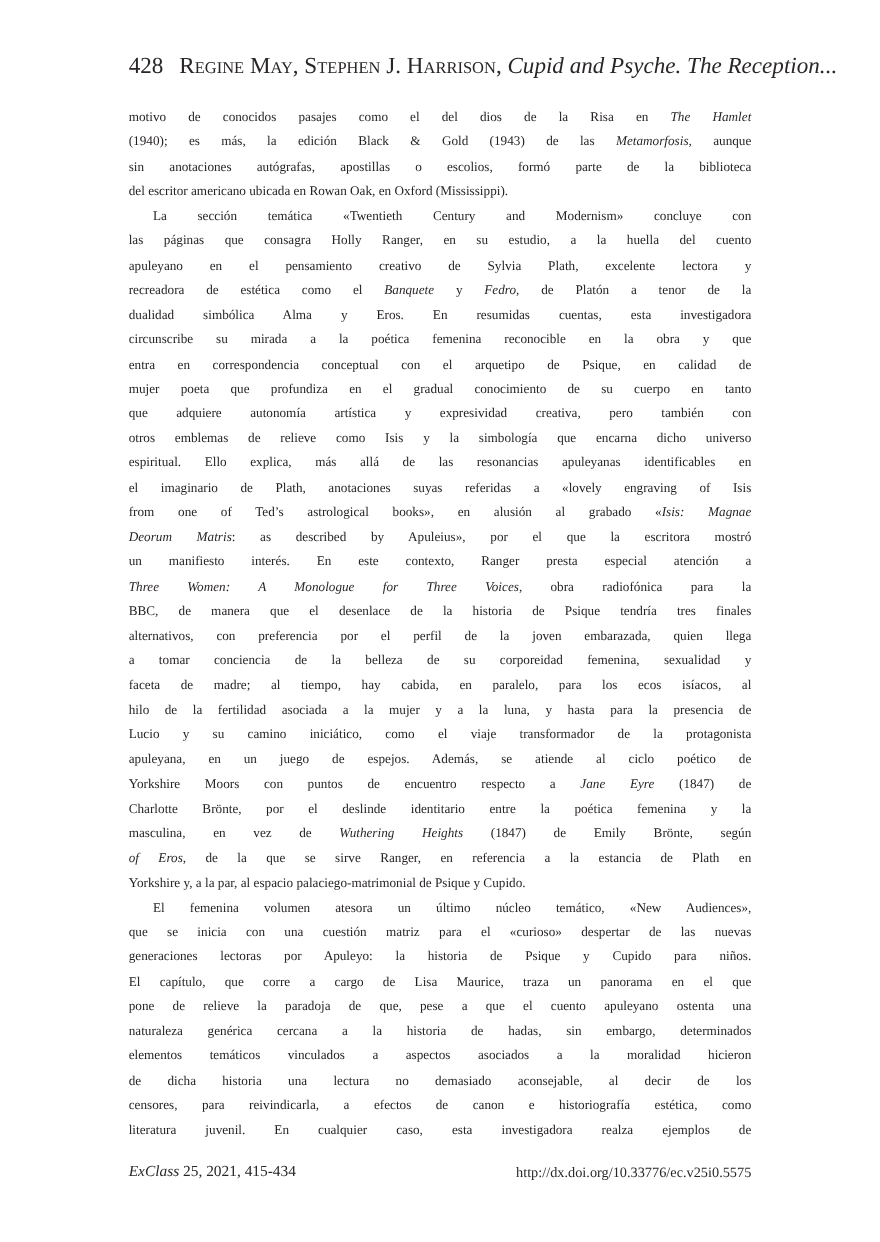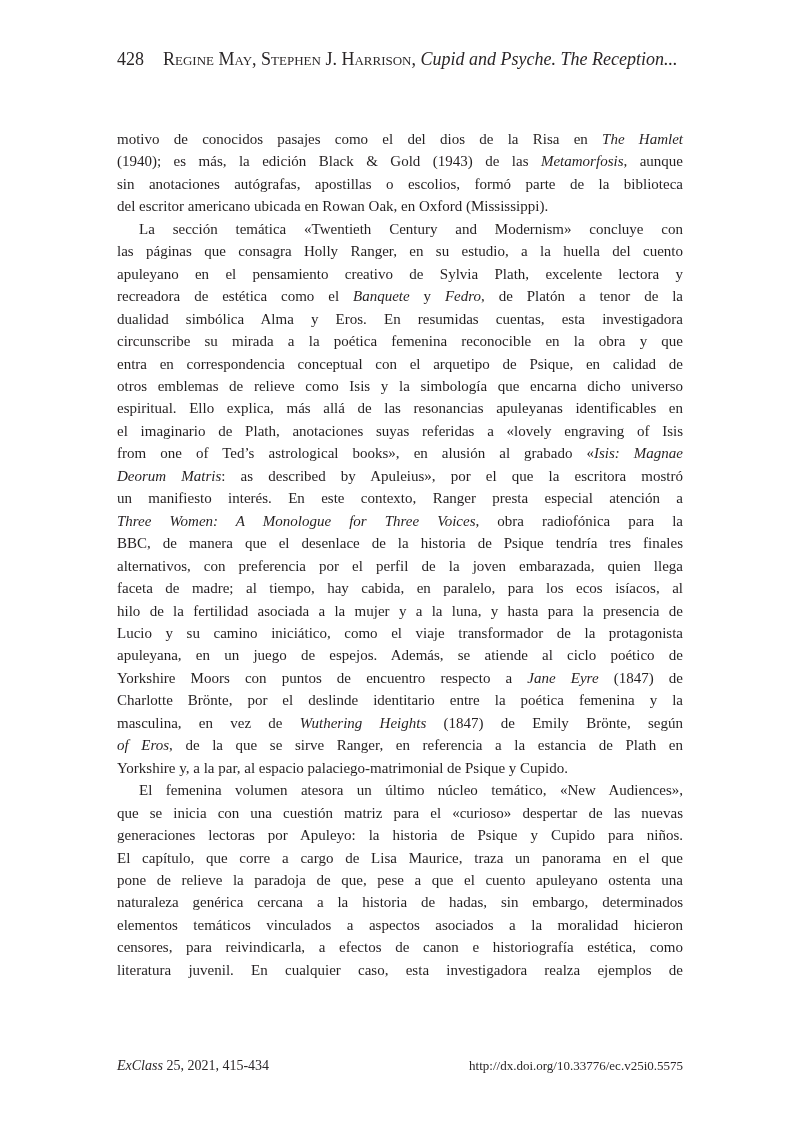--- a/index.html
+++ b/index.html
@@ -13,40 +13,40 @@
     position: relative;
     overflow: hidden;
     color: #231f20;
     font-family: "Liberation Serif", "DejaVu Serif", serif;
   }
   .running-head {
     position: absolute;
     left: 117px;
     top: 48px;
     width: 570px;
-    font-size: 18px;
+    font-size: 21px;
     line-height: 22px;
     white-space: nowrap;
     color: #2a2627;
   }
   .running-head .page-num {
     display: inline-block;
     width: 46px;
   }
   .running-head .sc {
     font-variant: small-caps;
   }
   .running-head i { font-style: italic; }
 
   .body-text {
     position: absolute;
     left: 117px;
-    top: 128px;
+    top: 95px;
     width: 566px;
-    font-size: 15px;
+    font-size: 12px;
     line-height: 22.45px;
     text-align: justify;
     hyphens: none;
   }
   .body-text i { font-style: italic; }
   .line { display: block; text-align: justify; text-align-last: justify; white-space: nowrap; }
   .line.last { text-align-last: left; }
   .line.indent { padding-left: 22px; }
 
   .footer {
@@ -74,45 +74,49 @@
     <span class="line"><span>(1940); es más, la edición Black &amp; Gold (1943) de las </span><i>Metamorfosis</i><span>, aunque</span></span>
     <span class="line"><span>sin anotaciones autógrafas, apostillas o escolios, formó parte de la biblioteca</span></span>
     <span class="line last"><span>del escritor americano ubicada en Rowan Oak, en Oxford (Mississippi).</span></span>
     <span class="line indent"><span>La sección temática «Twentieth Century and Modernism» concluye con</span></span>
     <span class="line"><span>las páginas que consagra Holly Ranger, en su estudio, a la huella del cuento</span></span>
     <span class="line"><span>apuleyano en el pensamiento creativo de Sylvia Plath, excelente lectora y</span></span>
     <span class="line"><span>recreadora de estética como el </span><i>Banquete</i><span> y </span><i>Fedro</i><span>, de Platón a tenor de la</span></span>
     <span class="line"><span>dualidad simbólica Alma y Eros. En resumidas cuentas, esta investigadora</span></span>
     <span class="line"><span>circunscribe su mirada a la poética femenina reconocible en la obra y que</span></span>
     <span class="line"><span>entra en correspondencia conceptual con el arquetipo de Psique, en calidad de</span></span>
+    <span class="line"><span>mujer poeta que profundiza en el gradual conocimiento de su cuerpo en tanto</span></span>
+    <span class="line"><span>que adquiere autonomía artística y expresividad creativa, pero también con</span></span>
     <span class="line"><span>otros emblemas de relieve como Isis y la simbología que encarna dicho universo</span></span>
     <span class="line"><span>espiritual. Ello explica, más allá de las resonancias apuleyanas identificables en</span></span>
     <span class="line"><span>el imaginario de Plath, anotaciones suyas referidas a «lovely engraving of Isis</span></span>
     <span class="line"><span>from one of Ted’s astrological books», en alusión al grabado «</span><i>Isis: Magnae</i></span>
     <span class="line"><i>Deorum Matris</i><span>: as described by Apuleius», por el que la escritora mostró</span></span>
     <span class="line"><span>un manifiesto interés. En este contexto, Ranger presta especial atención a</span></span>
     <span class="line"><i>Three Women: A Monologue for Three Voices</i><span>, obra radiofónica para la</span></span>
     <span class="line"><span>BBC, de manera que el desenlace de la historia de Psique tendría tres finales</span></span>
     <span class="line"><span>alternativos, con preferencia por el perfil de la joven embarazada, quien llega</span></span>
+    <span class="line"><span>a tomar conciencia de la belleza de su corporeidad femenina, sexualidad y</span></span>
     <span class="line"><span>faceta de madre; al tiempo, hay cabida, en paralelo, para los ecos isíacos, al</span></span>
     <span class="line"><span>hilo de la fertilidad asociada a la mujer y a la luna, y hasta para la presencia de</span></span>
     <span class="line"><span>Lucio y su camino iniciático, como el viaje transformador de la protagonista</span></span>
     <span class="line"><span>apuleyana, en un juego de espejos. Además, se atiende al ciclo poético de</span></span>
     <span class="line"><span>Yorkshire Moors con puntos de encuentro respecto a </span><i>Jane Eyre</i><span> (1847) de</span></span>
     <span class="line"><span>Charlotte Brönte, por el deslinde identitario entre la poética femenina y la</span></span>
     <span class="line"><span>masculina, en vez de </span><i>Wuthering Heights</i><span> (1847) de Emily Brönte, según</span></span>
     <span class="line"><i>of Eros</i><span>, de la que se sirve Ranger, en referencia a la estancia de Plath en</span></span>
     <span class="line last"><span>Yorkshire y, a la par, al espacio palaciego-matrimonial de Psique y Cupido.</span></span>
     <span class="line indent"><span>El femenina volumen atesora un último núcleo temático, «New Audiences»,</span></span>
     <span class="line"><span>que se inicia con una cuestión matriz para el «curioso» despertar de las nuevas</span></span>
     <span class="line"><span>generaciones lectoras por Apuleyo: la historia de Psique y Cupido para niños.</span></span>
     <span class="line"><span>El capítulo, que corre a cargo de Lisa Maurice, traza un panorama en el que</span></span>
     <span class="line"><span>pone de relieve la paradoja de que, pese a que el cuento apuleyano ostenta una</span></span>
     <span class="line"><span>naturaleza genérica cercana a la historia de hadas, sin embargo, determinados</span></span>
     <span class="line"><span>elementos temáticos vinculados a aspectos asociados a la moralidad hicieron</span></span>
+    <span class="line"><span>de dicha historia una lectura no demasiado aconsejable, al decir de los</span></span>
     <span class="line"><span>censores, para reivindicarla, a efectos de canon e historiografía estética, como</span></span>
     <span class="line"><span>literatura juvenil. En cualquier caso, esta investigadora realza ejemplos de</span></span>
   </div>
 
 <div class="footer">
   <span class="journal"><i>ExClass</i><span> 25, 2021, 415-434</span></span>
   <span class="doi">http://dx.doi.org/10.33776/ec.v25i0.5575</span>
 </div>
 
 </body></html>

